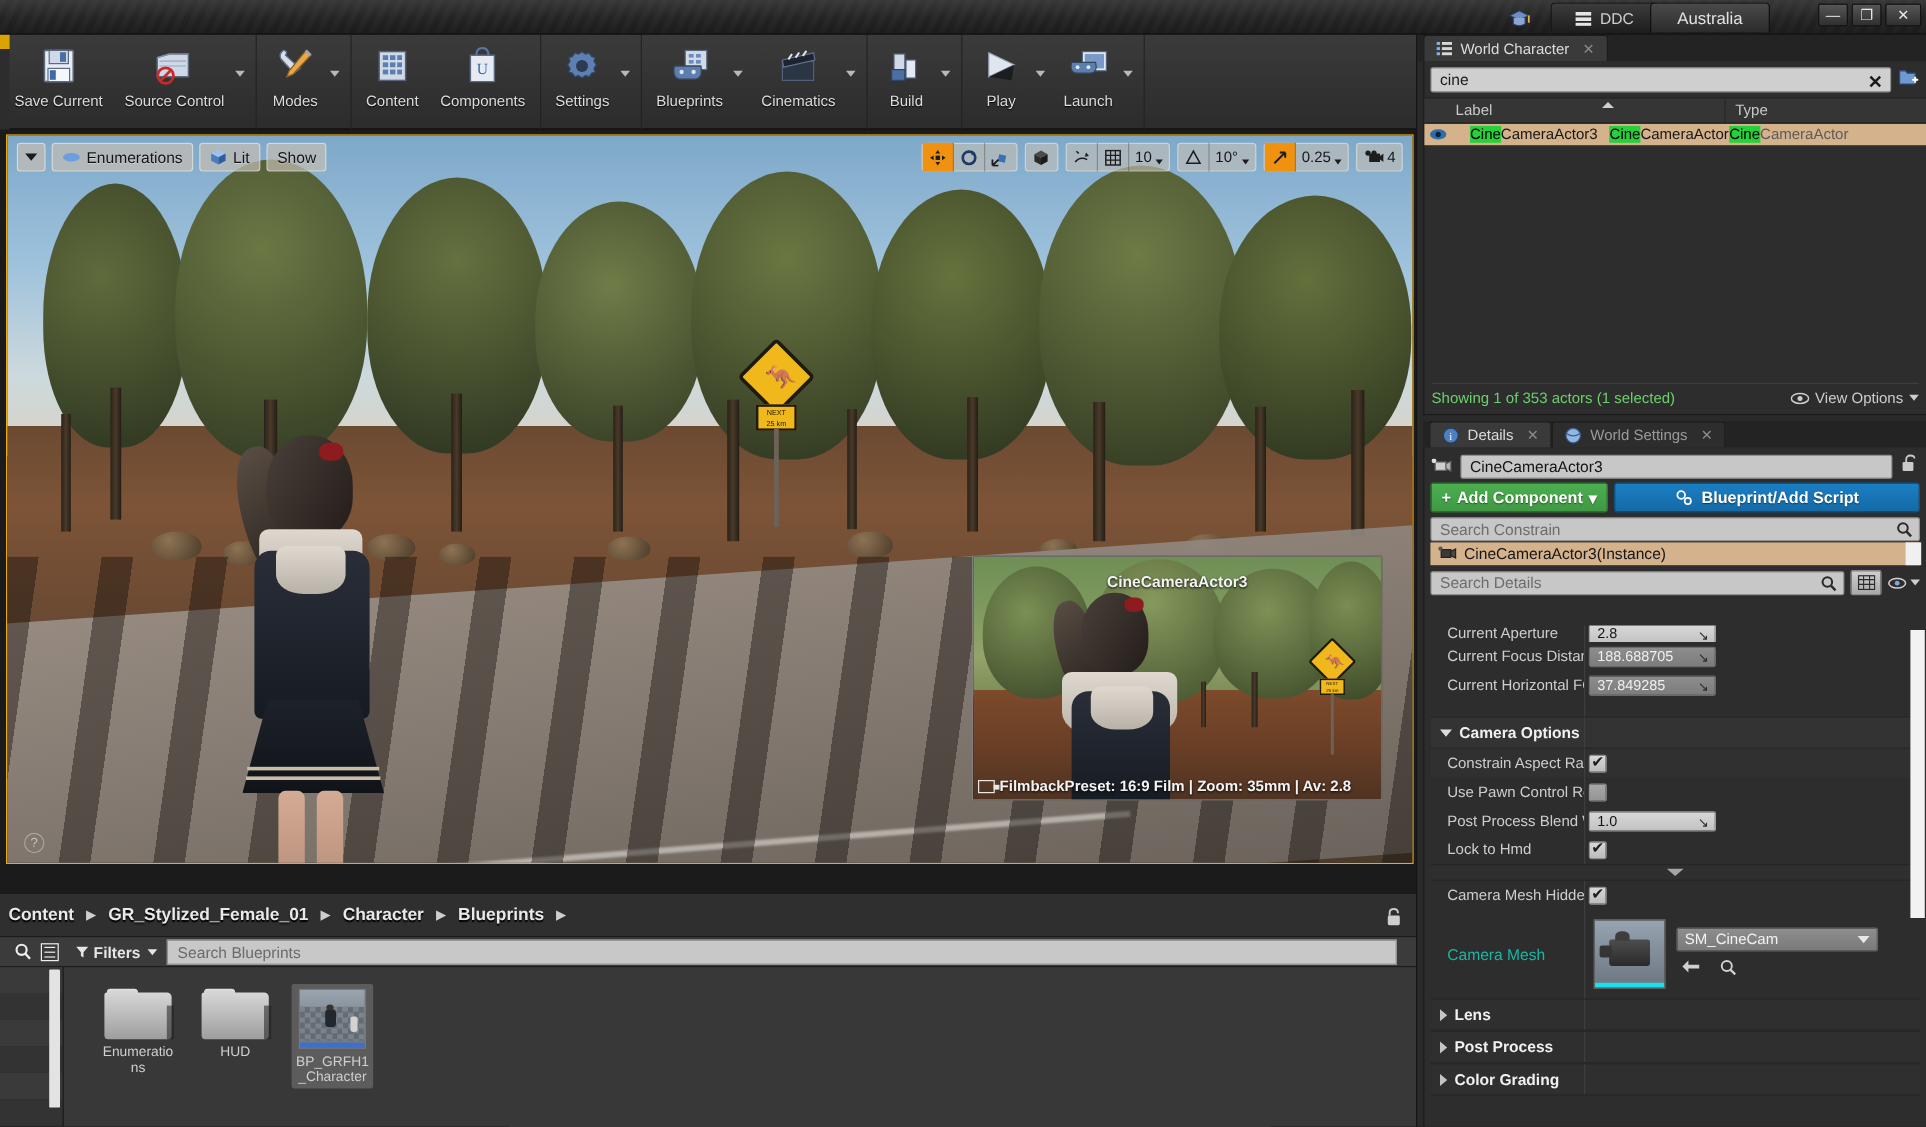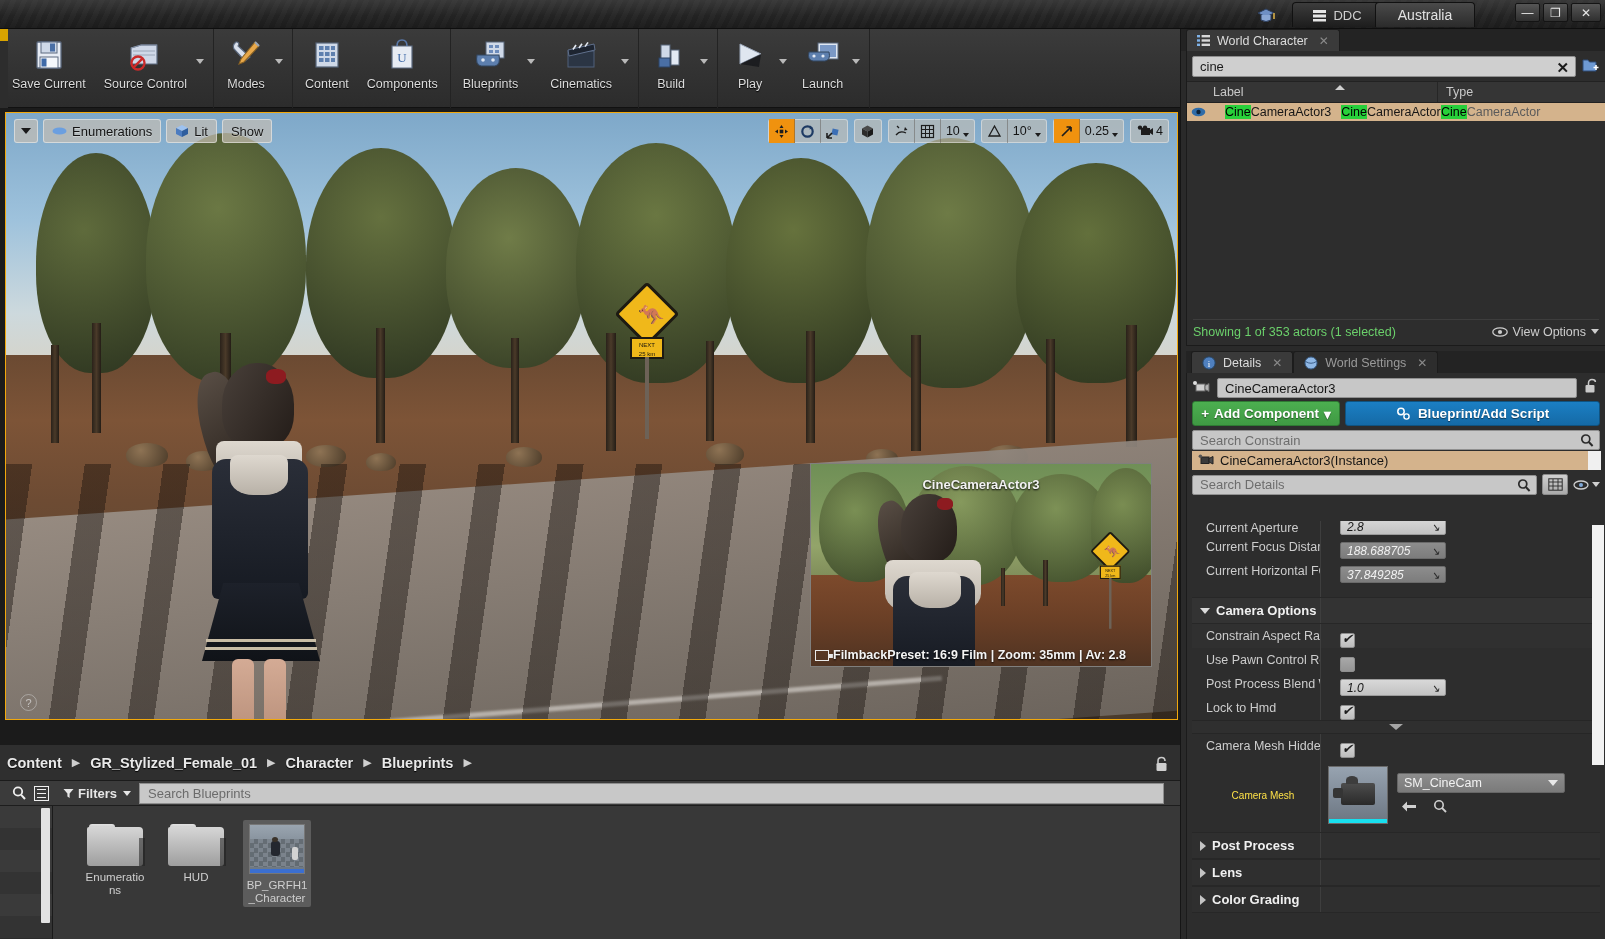--- a/index.html
+++ b/index.html
@@ -224,21 +224,21 @@
   .srchrow2 { display:flex; align-items:center; gap:5px; margin:4px 5px 0 5px; }
   .iconbtn { width:26px; height:21px; background: linear-gradient(180deg,#cfcfcf,#a9a9a9); border:1px solid #8a8a8a;
     border-radius:2px; display:flex; align-items:center; justify-content:center; }
   .eyebtn { display:flex; align-items:center; gap:3px; color:#cfcfcf; }
 
   .proplist { position:absolute; left:5px; right:5px; top:148px; bottom:0; overflow:hidden; }
   .prow { display:flex; height:24px; align-items:center; position:relative; }
   .prow.alt { background:#303030; }
   .prow .pl { width:128px; padding-left:14px; color:#cdcdcd; font-size:12.5px; white-space:nowrap;
     overflow:hidden; }
-  .prow .pv { flex:1; padding-left:19px; border-left:1px solid #3e3e3e; height:100%; display:flex; align-items:flex-end;font-style:italic; }
+  .prow .pv { flex:1; padding-left:3px; border-left:1px solid #3e3e3e; height:100%; display:flex; align-items:center; }
   .numbox { width:106px; height:17px; background: linear-gradient(180deg,#8d8d8d,#7c7c7c); border:1px solid #6a6a6a;
     border-radius:2px; display:flex; align-items:center; padding:0 6px; color:#f0f0f0; font-size:12px;
     position:relative; }
   .numbox.light { background: linear-gradient(180deg,#d8d8d8,#c2c2c2); border-color:#9b9b9b; color:#161616; }
   .numbox .spin { position:absolute; right:5px; top:2px; font-size:11px; color:#2b2b2b; }
   .chk { width:15px; height:15px; background: linear-gradient(180deg,#d8d8d8,#bcbcbc); border:1px solid #8e8e8e;
     border-radius:2px; position:relative; }
   .chk.on:after { content:'✔'; position:absolute; left:1px; top:-3px; font-size:13px; color:#1d1d1d; }
   .chk.off { background: linear-gradient(180deg,#a8a8a8,#949494); }
   .secrow { display:flex; height:27px; align-items:center; background:#333; border-top:1px solid #272727;
@@ -371,20 +371,34 @@
           <svg width="30" height="34" viewBox="0 0 30 34">
             <path d="M5 8 L25 8 L25 30 L5 30 Z" fill="#e6ebf3" stroke="#5d6b80" stroke-width="1.2"></path>
             <path d="M10 8 Q10 2 15 2 Q20 2 20 8" fill="none" stroke="#5a78a8" stroke-width="1.6"></path>
             <text x="15" y="24" font-size="13" fill="#3f6aa8" text-anchor="middle" font-family="Liberation Serif, serif">U</text>
           </svg>
         </div>
         <div class="tlabel">Components</div>
       </div>
     </div>
 
+    <div class="tgroup">
+      <div class="titem">
+        <div class="ticon">
+          <svg width="32" height="32" viewBox="0 0 32 32">
+            <path d="M16 4 l3 2 3-1 2 3 3 1 -1 3 2 3 -2 3 1 3 -3 1 -2 3 -3-1 -3 2 -3-2 -3 1 -2-3 -3-1 1-3 -2-3 2-3 -1-3 3-1 2-3 3 1z" fill="#5e7fb2" stroke="#33465f" stroke-width="1.1"></path>
+            <circle cx="16" cy="16" r="5" fill="#2c3b52"></circle>
+          </svg>
+        </div>
+        <div class="tlabel">Settings</div>
+      </div>
+      <div class="tcaret">
+          <span class="caret-d"></span>
+        </div>
+    </div>
 
     <div class="tgroup">
       <div class="titem">
         <div class="ticon">
           <svg width="36" height="32" viewBox="0 0 36 32">
             <rect x="14" y="3" width="18" height="16" fill="#cfd9e8" stroke="#566478"></rect>
             <g fill="#6d8cbb">
                 <rect x="17" y="6" width="4" height="3"></rect>
                 <rect x="23" y="6" width="4" height="3"></rect>
               <rect x="17" y="11" width="4" height="3"></rect>
@@ -998,21 +1012,21 @@
 
 
           <div class="prow">
             <span class="pl">Camera Mesh Hidden in Game</span>
             <span class="pv">
               <span class="chk on"></span>
             </span>
           </div>
 
           <div class="meshrow">
-            <span class="pl" style="width:128px;padding-left:14px;color:#fde047;font-size:10px;text-align:center;">Camera Mesh</span>
+            <span class="pl" style="width:128px;padding-left:14px;color:#14b8a6;font-size:13px;">Camera Mesh</span>
             <span class="pv" style="flex:1;padding-left:7px;border-left:1px solid #3e3e3e;display:flex;align-items:center;gap:9px;min-height:74px;">
               <span class="meshthumb">
                 <span class="cam"></span>
                   <span class="hl"></span>
               </span>
               <span style="display:flex;flex-direction:column;gap:6px;">
                 <span class="meshsel">
                   <span>SM_CineCam</span>
                   <span style="display:inline-block;width:0;height:0;border-left:5px solid transparent;border-right:5px solid transparent;border-top:6px solid #e8e8e8;"></span>
                 </span>
@@ -1029,28 +1043,28 @@
                       </svg>
                   </span>
                 </span>
               </span>
             </span>
           </div>
 
           <div class="secrow" style="background:#2f2f2f">
             <span class="pl">
               <span class="tri-r"></span>
-              <span>Post Process</span>
+              <span>Lens</span>
             </span>
             <span class="pv"></span>
           </div>
           <div class="secrow" style="background:#2f2f2f">
             <span class="pl">
               <span class="tri-r"></span>
-              <span>Lens</span>
+              <span>Post Process</span>
             </span>
             <span class="pv"></span>
           </div>
           <div class="secrow" style="background:#2f2f2f">
             <span class="pl">
               <span class="tri-r"></span>
               <span>Color Grading</span>
             </span>
             <span class="pv"></span>
           </div>

